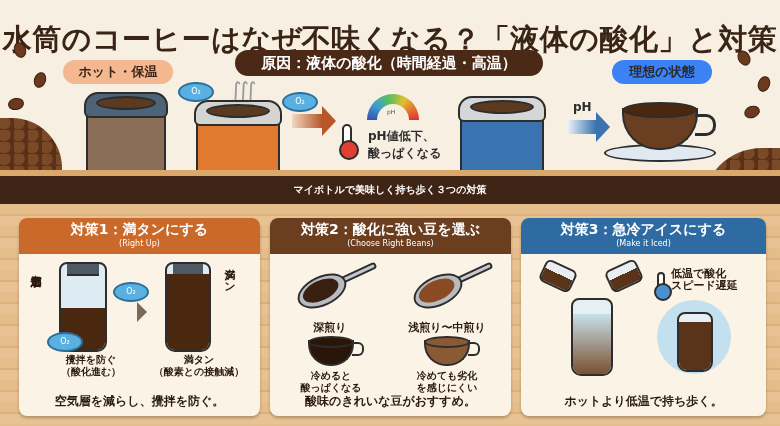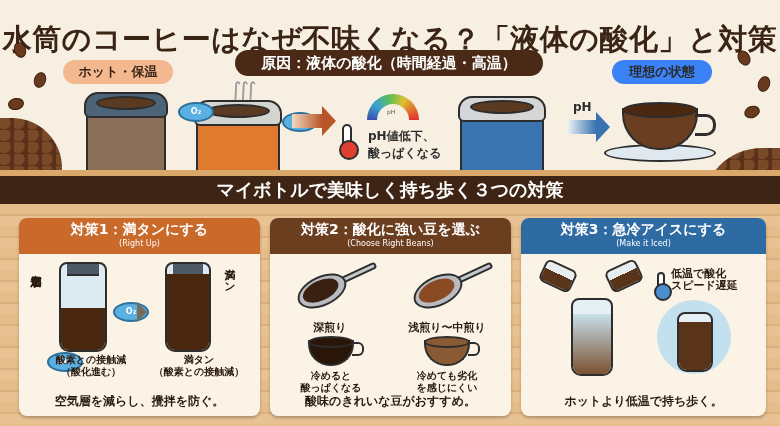--- a/index.html
+++ b/index.html
@@ -30,21 +30,21 @@
   .flask-gray { left: 86px; top: 46px; width: 80px; height: 80px; background: #8a6e58; }
   .flask-gray .lid { background: #4d6478; }
   .flask-orange { left: 196px; top: 54px; width: 84px; height: 72px; background: #e07a2e; }
   .flask-orange .lid { background: #d4d4d0; }
   .flask-blue { left: 460px; top: 50px; width: 84px; height: 76px; background: #3a74b0; }
   .flask-blue .lid { background: #d4d6d8; }
 
   .o2 {
     position: absolute; width: 36px; height: 20px; border-radius: 50%;
     background: #5ab0e0; border: 2px solid #2b6f9c; color: #fff;
-    font-size: 8px; font-weight: bold; line-height: 16px; text-align: center; margin-top: 20px;
+    font-size: 8px; font-weight: normal; line-height: 16px; text-align: center;
   }
   .steam { position: absolute; left: 230px; top: 30px; font-size: 22px; color: #9a9a9a; letter-spacing: -4px; }
 
   .arrow-brown {
     position: absolute; left: 292px; top: 66px; width: 30px; height: 14px;
     background: linear-gradient(90deg, #f0d8c0, #b8562a);
   }
   .arrow-brown::after {
     content: ""; position: absolute; right: -14px; top: -8px;
     border-left: 14px solid #b8562a; border-top: 15px solid transparent; border-bottom: 15px solid transparent;
@@ -82,21 +82,21 @@
   .saucer { position: absolute; left: 604px; top: 96px; width: 112px; height: 18px; border: 2px solid #2d2d2d; border-radius: 50%; background: #dfe9ef; }
 
   .beans-left { position: absolute; left: 0; top: 70px; width: 62px; height: 70px; border-radius: 0 50px 0 0; background: radial-gradient(circle at 30% 40%, #7a4a28 0 6px, transparent 7px) 0 0/14px 12px, #5a3018; }
   .beans-right { position: absolute; right: 0; top: 100px; width: 78px; height: 74px; border-radius: 60px 0 0 0; background: radial-gradient(circle at 30% 40%, #7a4a28 0 6px, transparent 7px) 0 0/14px 12px, #5a3018; }
   .bean { position: absolute; width: 12px; height: 16px; border-radius: 50%; background: #6a3a1e; border: 1px solid #3a1e0c; }
 
   
   .shelf { position: absolute; left: 0; top: 170px; width: 780px; height: 6px; background: #d9a86a; }
   .banner {
     position: absolute; left: 0; top: 176px; width: 780px; height: 28px;
-    background: #3e2414; color: #fff; font-size: 18px; font-weight: bold;
+    background: #3e2414; color: #fff; font-size: 10px; font-weight: bold;
     text-align: center; line-height: 28px;
   }
   .wood {
     position: absolute; left: 0; top: 204px; width: 780px; height: 222px;
     background: repeating-linear-gradient(180deg, #e5bd8a 0 10px, #dcb07c 10px 12px, #e8c292 12px 22px);
   }
 
   .card {
     position: absolute; top: 218px; height: 198px; background: #fbf4e6;
     border-radius: 8px; overflow: hidden; box-shadow: 0 2px 3px rgba(0,0,0,0.25);
@@ -205,21 +205,21 @@
   </div>
   <div class="o2" style="left:94px;top:64px">O₂</div>
   <div class="o2" style="left:28px;top:114px">O₂</div>
   <div class="tri" style="left:118px;top:84px"></div>
   <div class="bottle" style="left:146px;top:44px;width:46px;height:90px">
     <div class="cap"></div>
     <div class="liquid" style="height:76px"></div>
   </div>
   <div class="vtext" style="left:202px;top:42px">満タン</div>
   <div class="small" style="left:16px;top:136px;width:112px">
-    <div>酸素との接触減</div>
+    <div>攪拌を防ぐ</div>
     <div>（酸化進む）</div>
   </div>
   <div class="small" style="left:124px;top:136px;width:112px">
     <div>満タン</div>
     <div>（酸素との接触減）</div>
   </div>
   <div class="card-foot">空気層を減らし、攪拌を防ぐ。</div>
 </div>
 
 <div class="card card-2">

